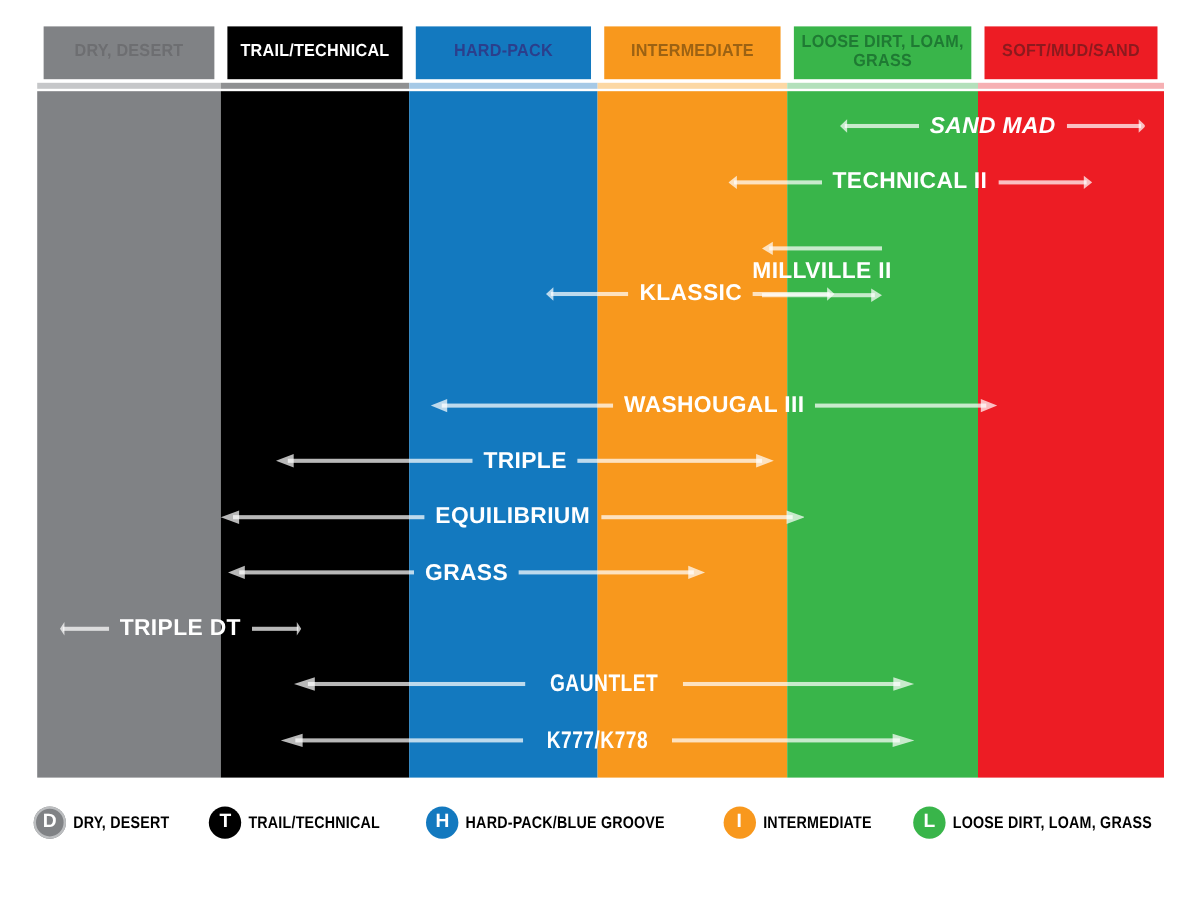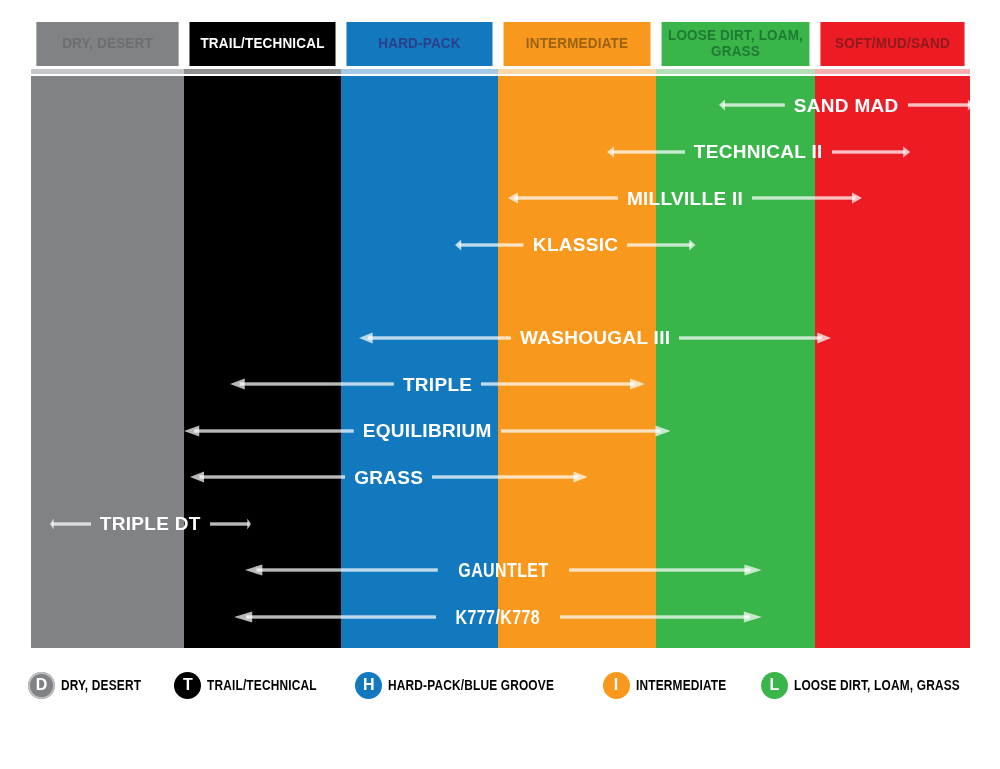--- a/index.html
+++ b/index.html
@@ -172,21 +172,21 @@
   <div class="plot-band">
       <div class="plot-col" style="width: 153px; background: rgb(128, 130, 133);"></div>
       <div class="plot-col" style="width: 157px; background: rgb(0, 0, 0);"></div>
       <div class="plot-col" style="width: 157px; background: rgb(19, 121, 191);"></div>
       <div class="plot-col" style="width: 158px; background: rgb(248, 152, 29);"></div>
       <div class="plot-col" style="width: 159px; background: rgb(57, 181, 74);"></div>
       <div class="plot-col" style="width: 155px; background: rgb(237, 28, 36);"></div>
     </div>
 
   <div class="rows-layer">
-      <div class="range-row" style="left: 719px; width: 254.469px; top: 16px;">
+      <div class="range-row" style="left: 700px; width: 254.469px; top: 16px; font-style: italic;">
         <div class="arrow">
           <svg viewBox="0 0 100 20" preserveAspectRatio="none">
             <g fill="rgba(255,255,255,0.72)" stroke="none">
               <rect x="6" y="8.3" width="94" height="3.4"></rect>
               <polygon points="0,10 9,4.4 9,15.6"></polygon>
             </g>
           </svg>
         </div>
         <div class="range-label">SAND MAD</div>
         <div class="arrow">
@@ -210,21 +210,21 @@
         <div class="range-label">TECHNICAL II</div>
         <div class="arrow">
           <svg viewBox="0 0 100 20" preserveAspectRatio="none">
             <g fill="rgba(255,255,255,0.72)" stroke="none" transform="translate(100,0) scale(-1,1)">
               <rect x="6" y="8.3" width="94" height="3.4"></rect>
               <polygon points="0,10 9,4.4 9,15.6"></polygon>
             </g>
           </svg>
         </div>
       </div>
-      <div class="range-row" style="left: 508.012px; width: 354.003px; top: 109px;">
+      <div class="range-row" style="left: 508.012px; width: 354.003px; top: 121px; flex-direction: column;">
         <div class="arrow">
           <svg viewBox="0 0 100 20" preserveAspectRatio="none">
             <g fill="rgba(255,255,255,0.72)" stroke="none">
               <rect x="6" y="8.3" width="94" height="3.4"></rect>
               <polygon points="0,10 9,4.4 9,15.6"></polygon>
             </g>
           </svg>
         </div>
         <div class="range-label">MILLVILLE II</div>
         <div class="arrow">

